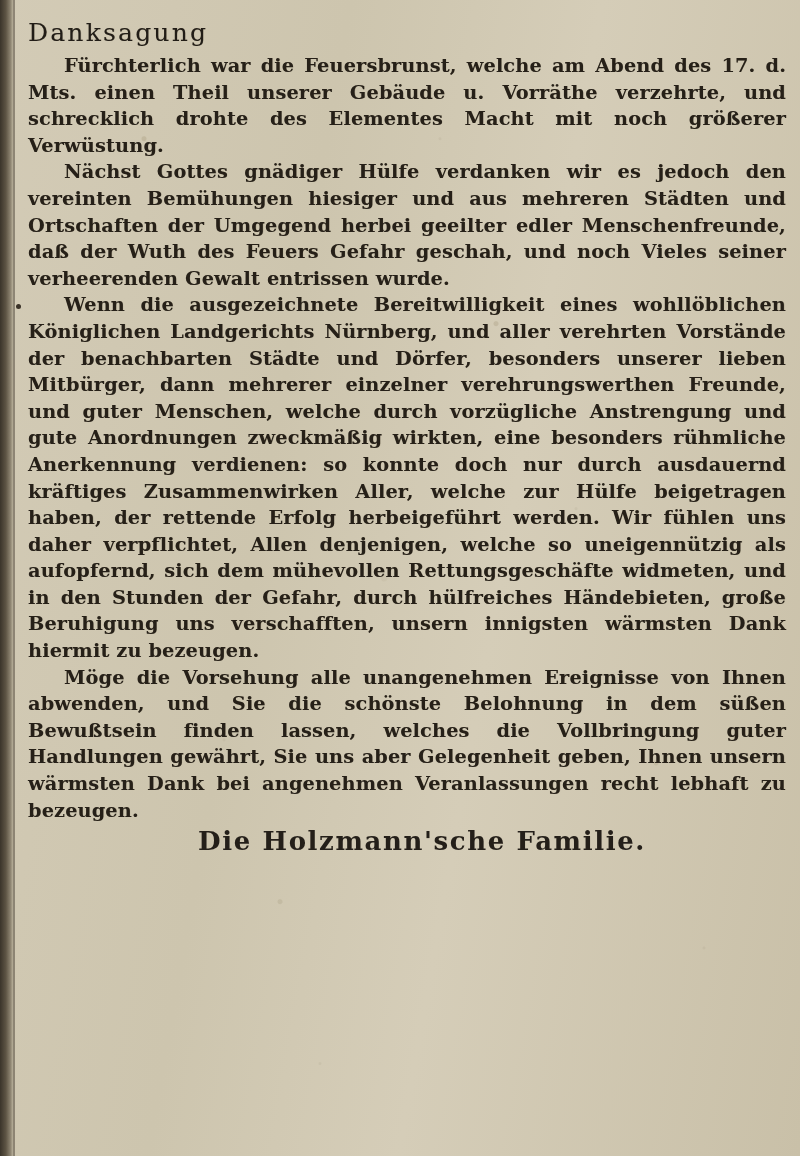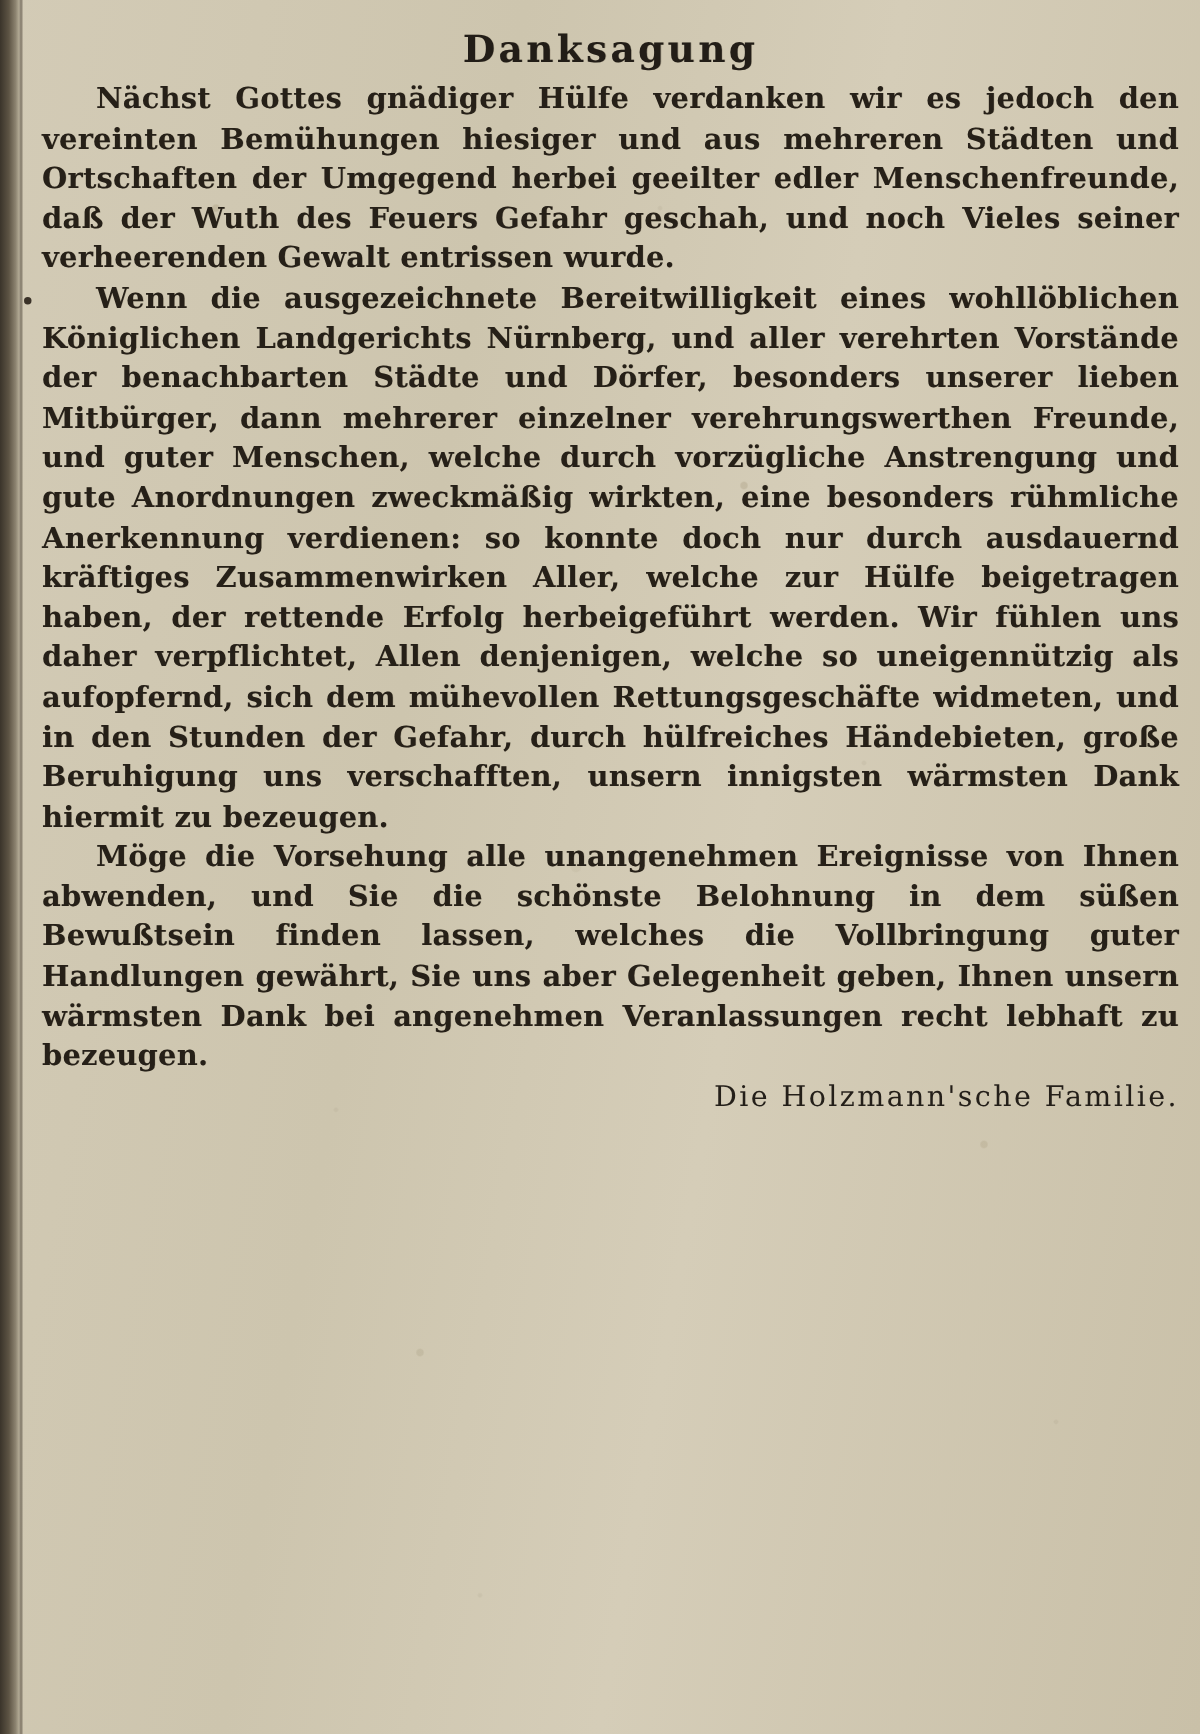--- a/index.html
+++ b/index.html
@@ -38,24 +38,24 @@
     background: rgba(60,52,40,0.45);
   }
   .content {
     position: absolute;
     left: 28px;
     right: 14px;
     top: 0;
     bottom: 0;
   }
   .title {
-    text-align: center;
+    text-align: left;
     font-size: 25px;
     letter-spacing: 2.5px;
-    font-weight: bold;
+    font-weight: normal;
     margin-top: 18px;
     margin-bottom: 6px;
     color: #221d17;
     text-shadow: 0.4px 0.4px 0 rgba(90,80,60,0.35);
   }
   .body-text {
     font-size: 19.3px;
     line-height: 26.6px;
     text-align: justify;
     text-justify: inter-word;
@@ -79,24 +79,24 @@
     height: 5px;
     border-radius: 50%;
     background: #3a3228;
   }
   .sp { letter-spacing: 2.2px; }
   .date-line {
     text-indent: 36px;
     margin-top: 4px;
   }
   .signature {
-    text-align: right;
-    font-size: 19px;
+    text-align: center;
+    font-size: 26px;
     letter-spacing: 1.6px;
-    font-weight: normal;
+    font-weight: bold;
     margin-top: 2px;
     padding-left: 30px;
   }
   
   .speckle {
     position: absolute;
     inset: 0;
     pointer-events: none;
     opacity: 0.35;
     background-image:
@@ -113,20 +113,21 @@
 
 <div class="page">
   <div class="gutter"></div>
   <div class="gutter-line"></div>
 
   <div class="content">
 
     <div class="title sp">Danksagung</div>
 
     <div class="body-text">
+      <p>Fürchterlich war die Feuersbrunst, welche am Abend des 17. d. Mts. einen Theil unserer Gebäude u. Vorräthe verzehrte, und schrecklich drohte des Elementes Macht mit noch größerer Verwüstung.</p>
       <p>Nächst Gottes gnädiger Hülfe verdanken wir es jedoch den vereinten Bemühungen hiesiger und aus mehreren Städten und Ortschaften der Umgegend herbei geeilter edler Menschenfreunde, daß der Wuth des Feuers Gefahr geschah, und noch Vieles seiner verheerenden Gewalt entrissen wurde.</p>
       <div class="para-bullet">
         <span class="bullet-dot"></span>
         <p>Wenn die ausgezeichnete Bereitwilligkeit eines wohllöblichen Königlichen Landgerichts Nürnberg, und aller verehrten Vorstände der benachbarten Städte und Dörfer, besonders unserer lieben Mitbürger, dann mehrerer einzelner verehrungswerthen Freunde, und guter Menschen, welche durch vorzügliche Anstrengung und gute Anordnungen zweckmäßig wirkten, eine besonders rühmliche Anerkennung verdienen: so konnte doch nur durch ausdauernd kräftiges Zusammenwirken Aller, welche zur Hülfe beigetragen haben, der rettende Erfolg herbeigeführt werden. Wir fühlen uns daher verpflichtet, Allen denjenigen, welche so uneigennützig als aufopfernd, sich dem mühevollen Rettungsgeschäfte widmeten, und in den Stunden der Gefahr, durch hülfreiches Händebieten, große Beruhigung uns verschafften, unsern innigsten wärmsten Dank hiermit zu bezeugen.</p>
       </div>
       <p>Möge die Vorsehung alle unangenehmen Ereignisse von Ihnen abwenden, und Sie die schönste Belohnung in dem süßen Bewußtsein finden lassen, welches die Vollbringung guter Handlungen gewährt, Sie uns aber Gelegenheit geben, Ihnen unsern wärmsten Dank bei angenehmen Veranlassungen recht lebhaft zu bezeugen.</p>
     </div>
 
     <div class="signature">Die Holzmann'sche Familie.</div>
   </div>

